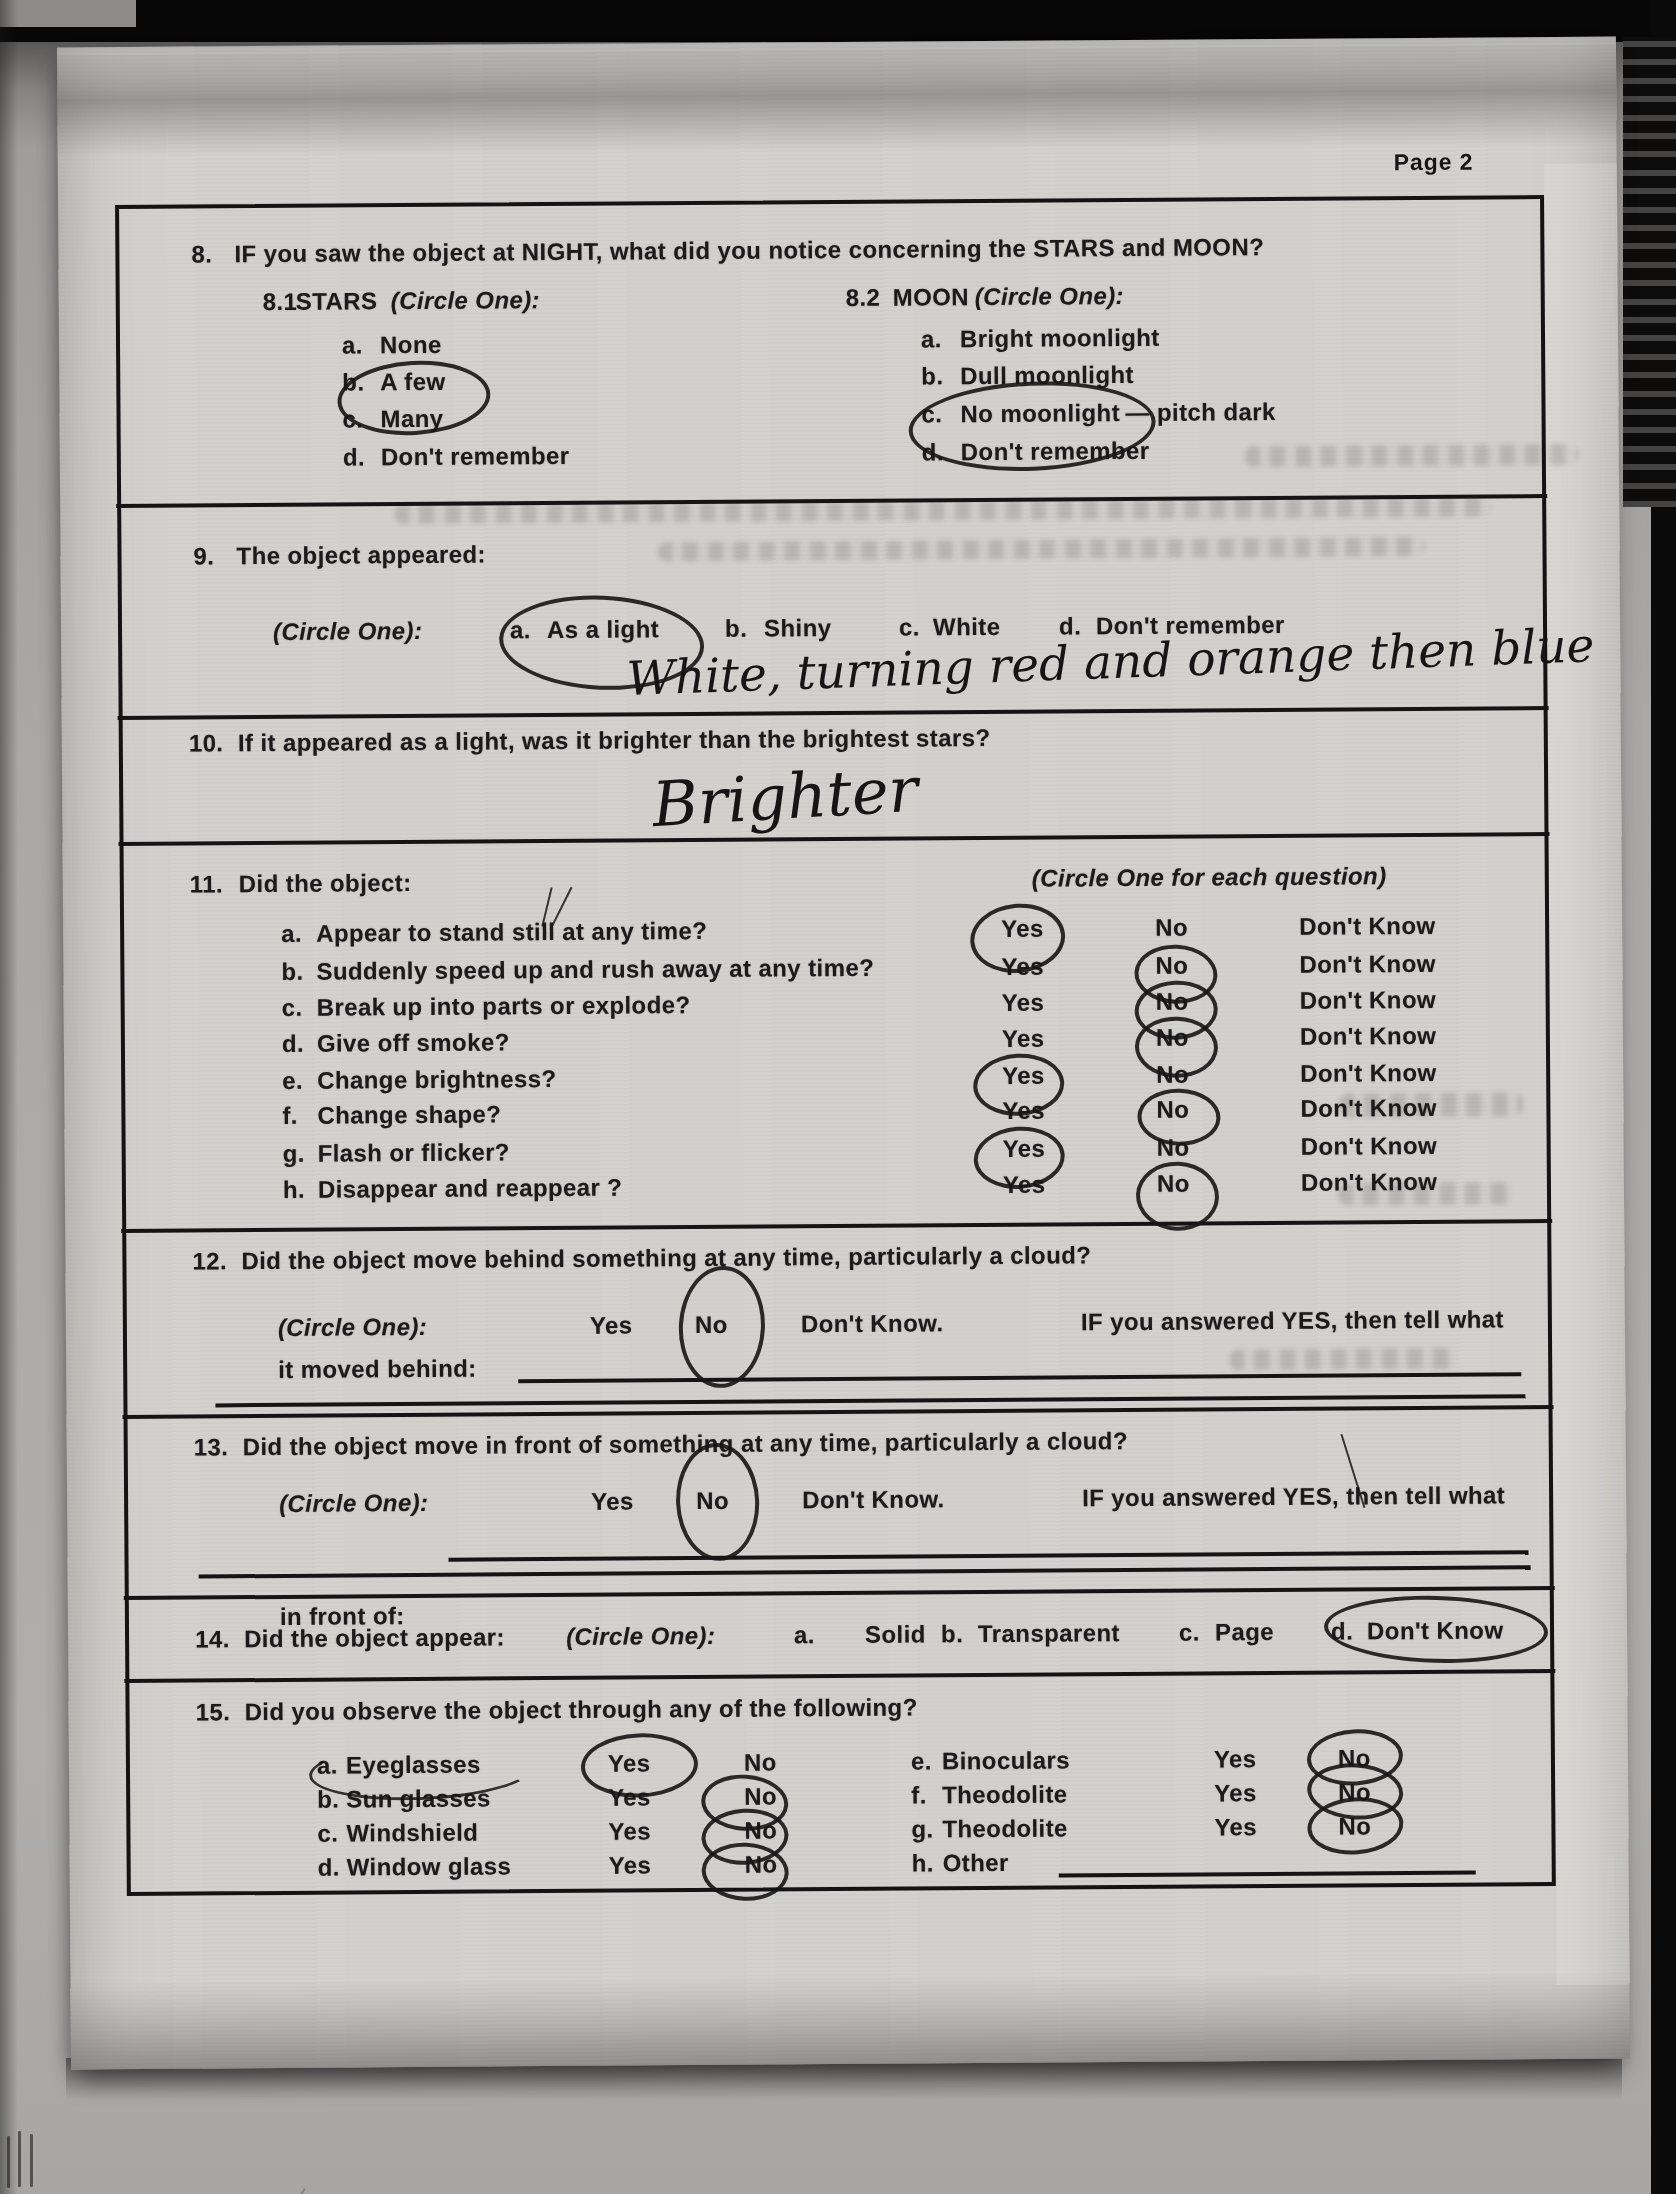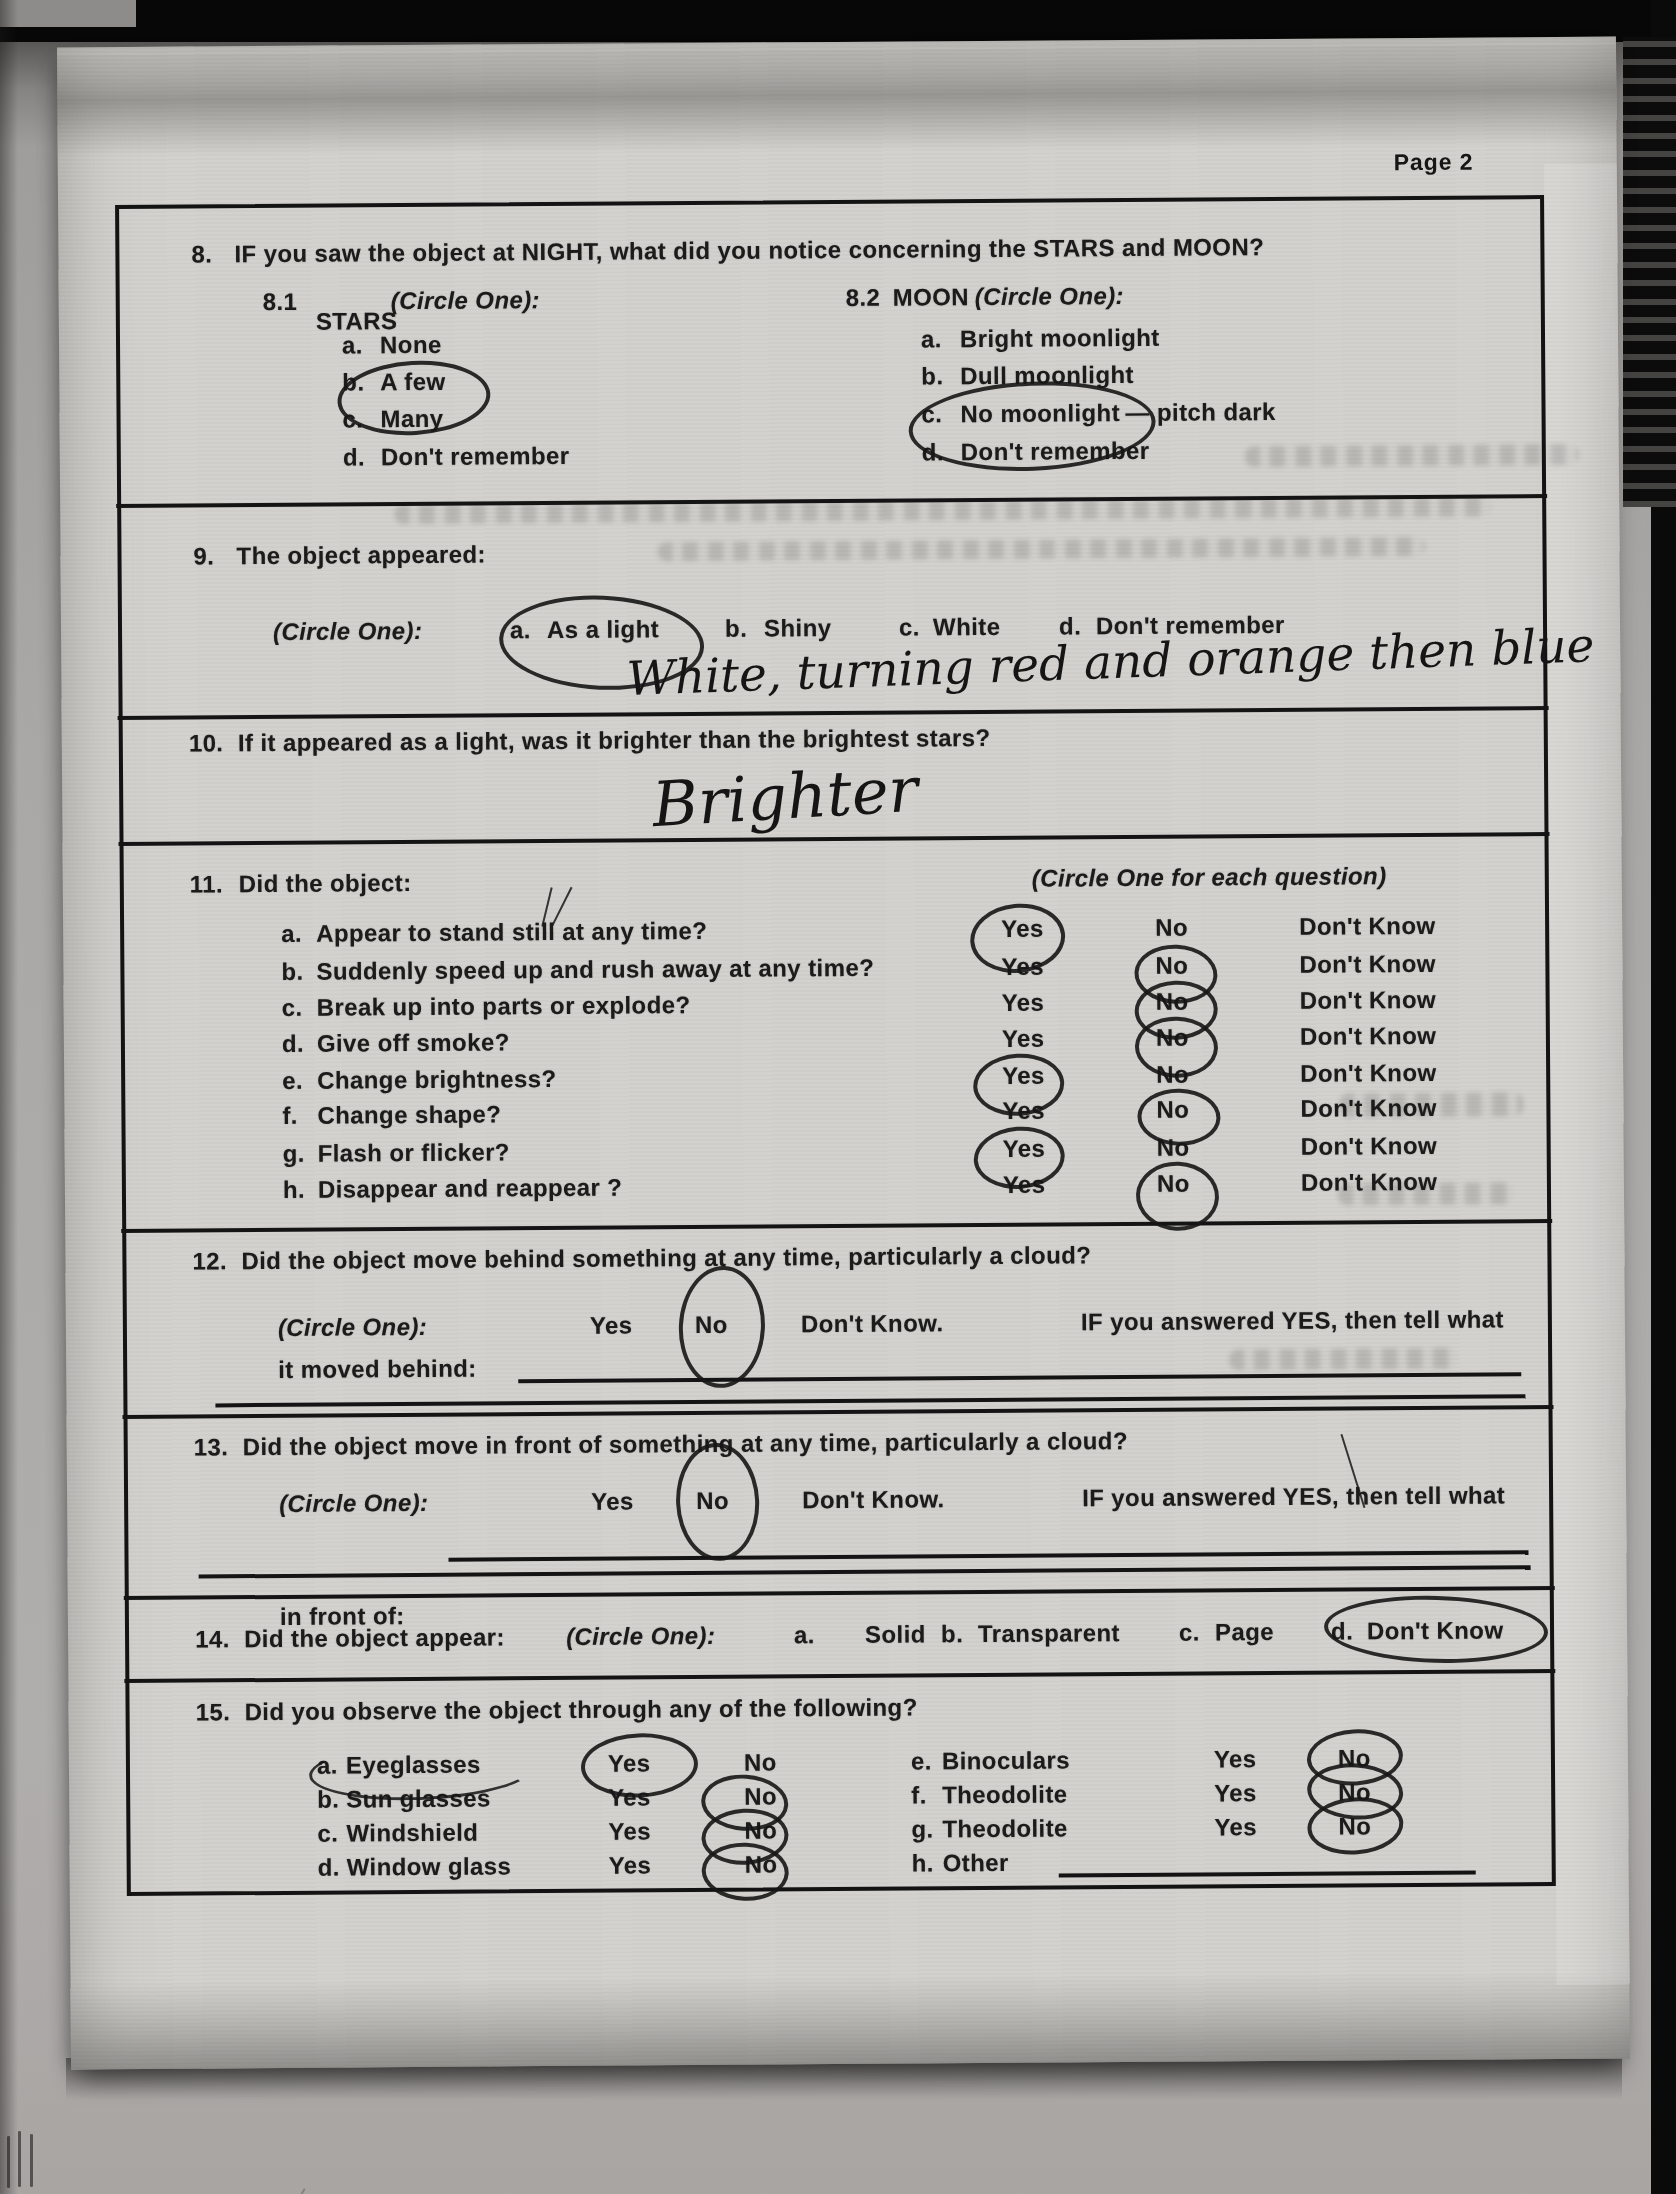--- a/index.html
+++ b/index.html
@@ -75,21 +75,21 @@
       <div class="ln divider" style="top:1020px;"></div>
       <div class="ln divider" style="top:1206px;"></div>
       <div class="ln divider" style="top:1387px;"></div>
       <div class="ln divider" style="top:1470px;"></div>
 
       <div>
         <span class="t q" style="left:72px;top:32px;">8.</span>
         <span class="t q" style="left:115px;top:32px;">IF you saw the object at NIGHT, what did you notice concerning the STARS and MOON?</span>
 
         <span class="t q" style="left:143px;top:80px;">8.1</span>
-        <span class="t q" style="left:196px;top:80px;margin-top:20px;">STARS</span>
+        <span class="t q" style="left:176px;top:80px;">STARS</span>
         <span class="t q it" style="left:271px;top:80px;">(Circle One):</span>
 
         <span class="t q" style="left:726px;top:80px;">8.2</span>
         <span class="t q" style="left:773px;top:80px;">MOON</span>
         <span class="t q it" style="left:855px;top:80px;">(Circle One):</span>
 
         <span class="t q" style="left:222px;top:124px;">a.</span>
         <span class="t q" style="left:260px;top:124px;">None</span>
         <span class="t q" style="left:222px;top:161px;">b.</span>
         <span class="t q" style="left:260px;top:161px;">A few</span>

